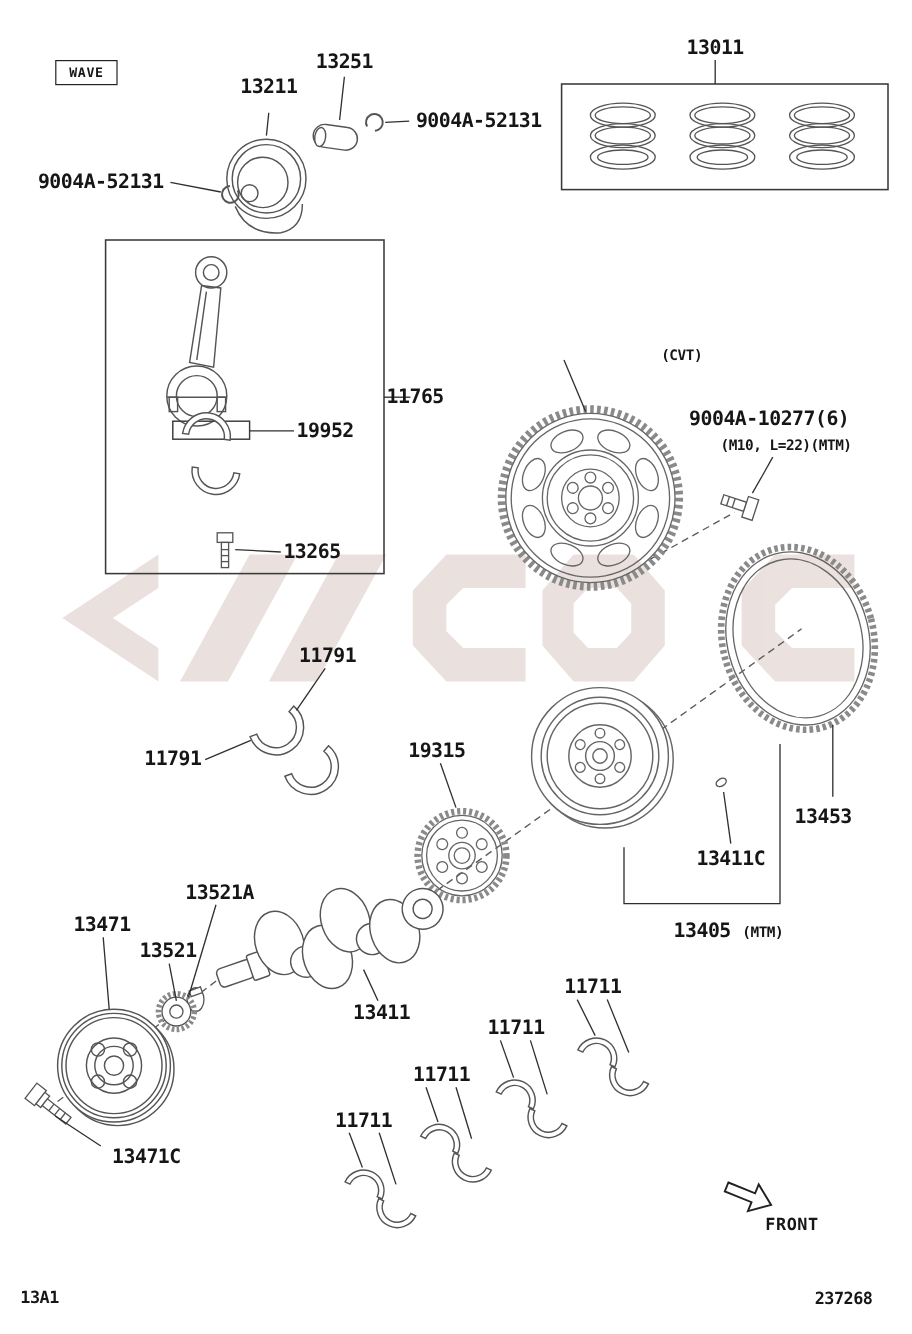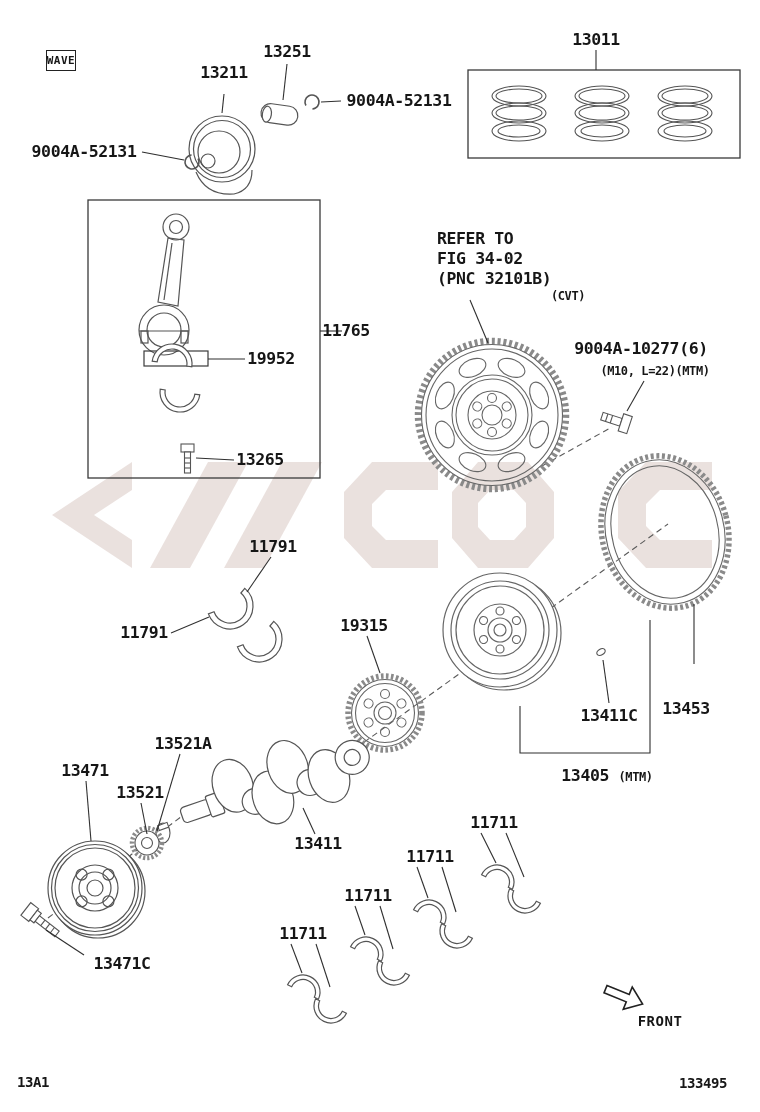--- a/index.html
+++ b/index.html
@@ -13,21 +13,21 @@
     font-size:16.5px; font-weight:700; color:#161616;
     white-space:nowrap; letter-spacing:-0.4px; line-height:1;
   }
   .sm { font-size:12px; font-weight:700; }
   .refer {
     position:absolute; left:437px; top:229px;
     font-size:16.5px; font-weight:700; color:#161616;
     line-height:20px; white-space:nowrap; letter-spacing:-0.4px;
   }
   .wave {
-    position:absolute; left:46px; top:50px; width:30px; height:21px;
+    position:absolute; left:46px; top:50px; width:52px; height:21px;
     border:1.5px solid #222; box-sizing:border-box;
     display:flex; align-items:center; justify-content:center;
     font-size:11px; font-weight:700; color:#161616; letter-spacing:0.5px;
   }
   .code { font-size:14px; font-weight:700; }
   .front { font-size:14px; font-weight:700; letter-spacing:0.5px; }
 </style>
 </head>
 <body>
 
@@ -301,54 +301,49 @@
   </svg>
 
   <div class="wave">WAVE</div>
 
   <div class="lbl" style="left:287px;top:52px">13251</div>
   <div class="lbl" style="left:224px;top:73px">13211</div>
   <div class="lbl" style="left:399px;top:101px">9004A-52131</div>
   <div class="lbl" style="left:84px;top:152px">9004A-52131</div>
   <div class="lbl" style="left:596px;top:40px">13011</div>
 
-  <div class="refer">
-    <div>REFER TO</div>
-    <div>FIG 34-02</div>
-    <div>(PNC 32101B)</div>
-  </div>
   <div class="lbl sm" style="left:568px;top:296px">(CVT)</div>
 
   <div class="lbl" style="left:346px;top:331px">11765</div>
   <div class="lbl" style="left:271px;top:359px">19952</div>
   <div class="lbl" style="left:260px;top:460px">13265</div>
 
   <div class="lbl" style="left:641px;top:349px">9004A-10277(6)</div>
   <div class="lbl sm" style="left:655px;top:371px">(M10, L=22)(MTM)</div>
 
   <div class="lbl" style="left:273px;top:547px">11791</div>
   <div class="lbl" style="left:144px;top:633px">11791</div>
   <div class="lbl" style="left:364px;top:626px">19315</div>
 
-  <div class="lbl" style="left:686px;top:709px">13453</div>
+  <div class="lbl" style="left:686px;top:681px">13453</div>
   <div class="lbl" style="left:609px;top:716px">13411C</div>
   <div class="lbl" style="left:607px;top:776px">
     <span>13405</span>
     <span class="sm">(MTM)</span>
   </div>
 
   <div class="lbl" style="left:183px;top:744px">13521A</div>
   <div class="lbl" style="left:85px;top:771px">13471</div>
   <div class="lbl" style="left:140px;top:793px">13521</div>
   <div class="lbl" style="left:318px;top:844px">13411</div>
 
   <div class="lbl" style="left:494px;top:823px">11711</div>
   <div class="lbl" style="left:430px;top:857px">11711</div>
   <div class="lbl" style="left:368px;top:896px">11711</div>
   <div class="lbl" style="left:303px;top:934px">11711</div>
 
   <div class="lbl" style="left:122px;top:964px">13471C</div>
 
   <div class="lbl front" style="left:660px;top:1021px">FRONT</div>
   <div class="lbl code" style="left:33px;top:1082px">13A1</div>
-  <div class="lbl code" style="left:703px;top:1083px">133495</div>
+  <div class="lbl code" style="left:703px;top:1083px">237268</div>
 
 </div>
 
 </body></html>

